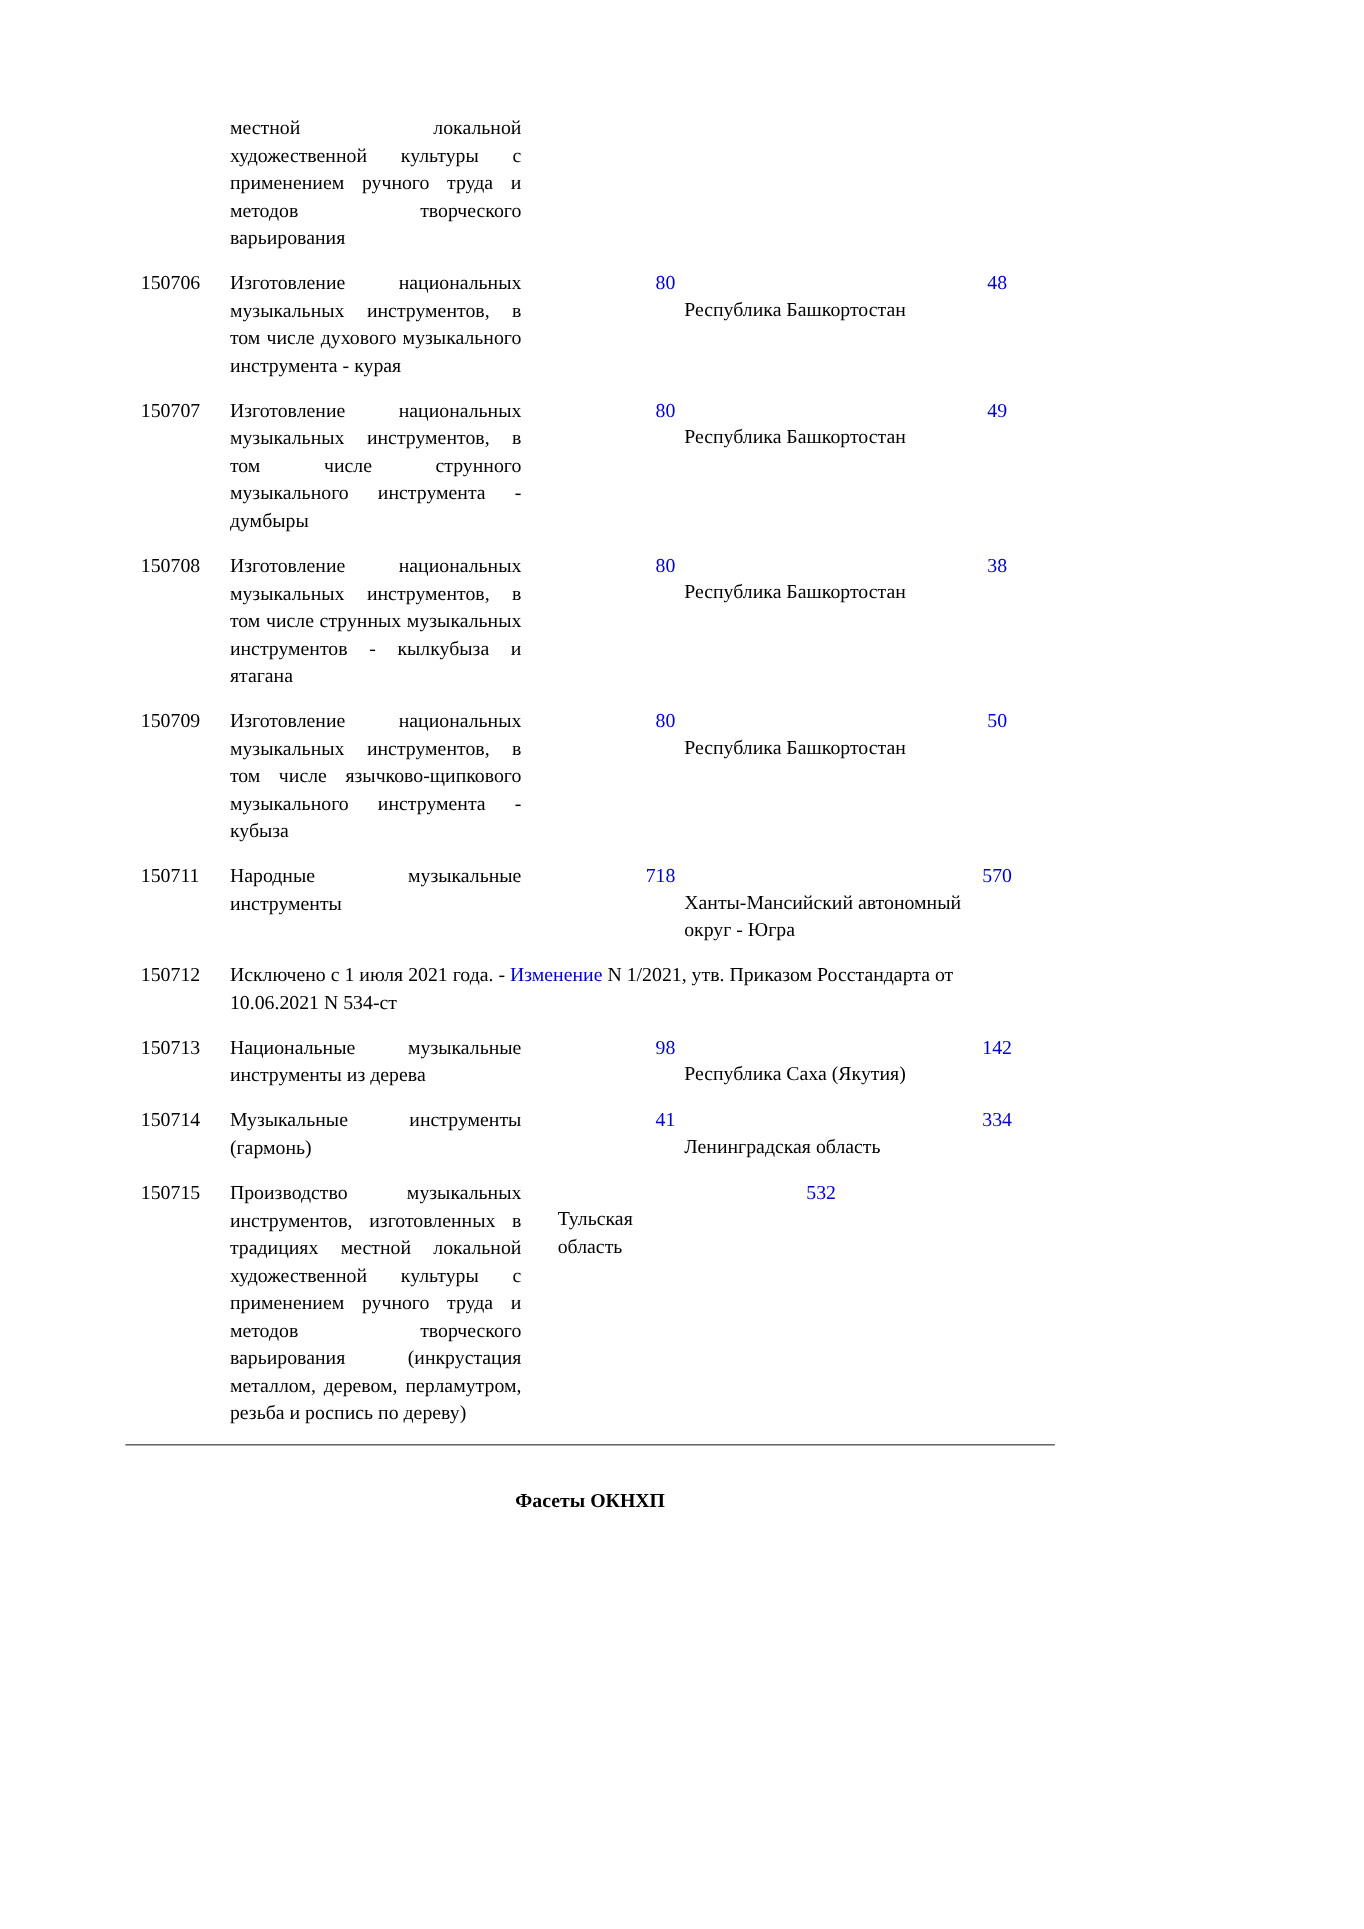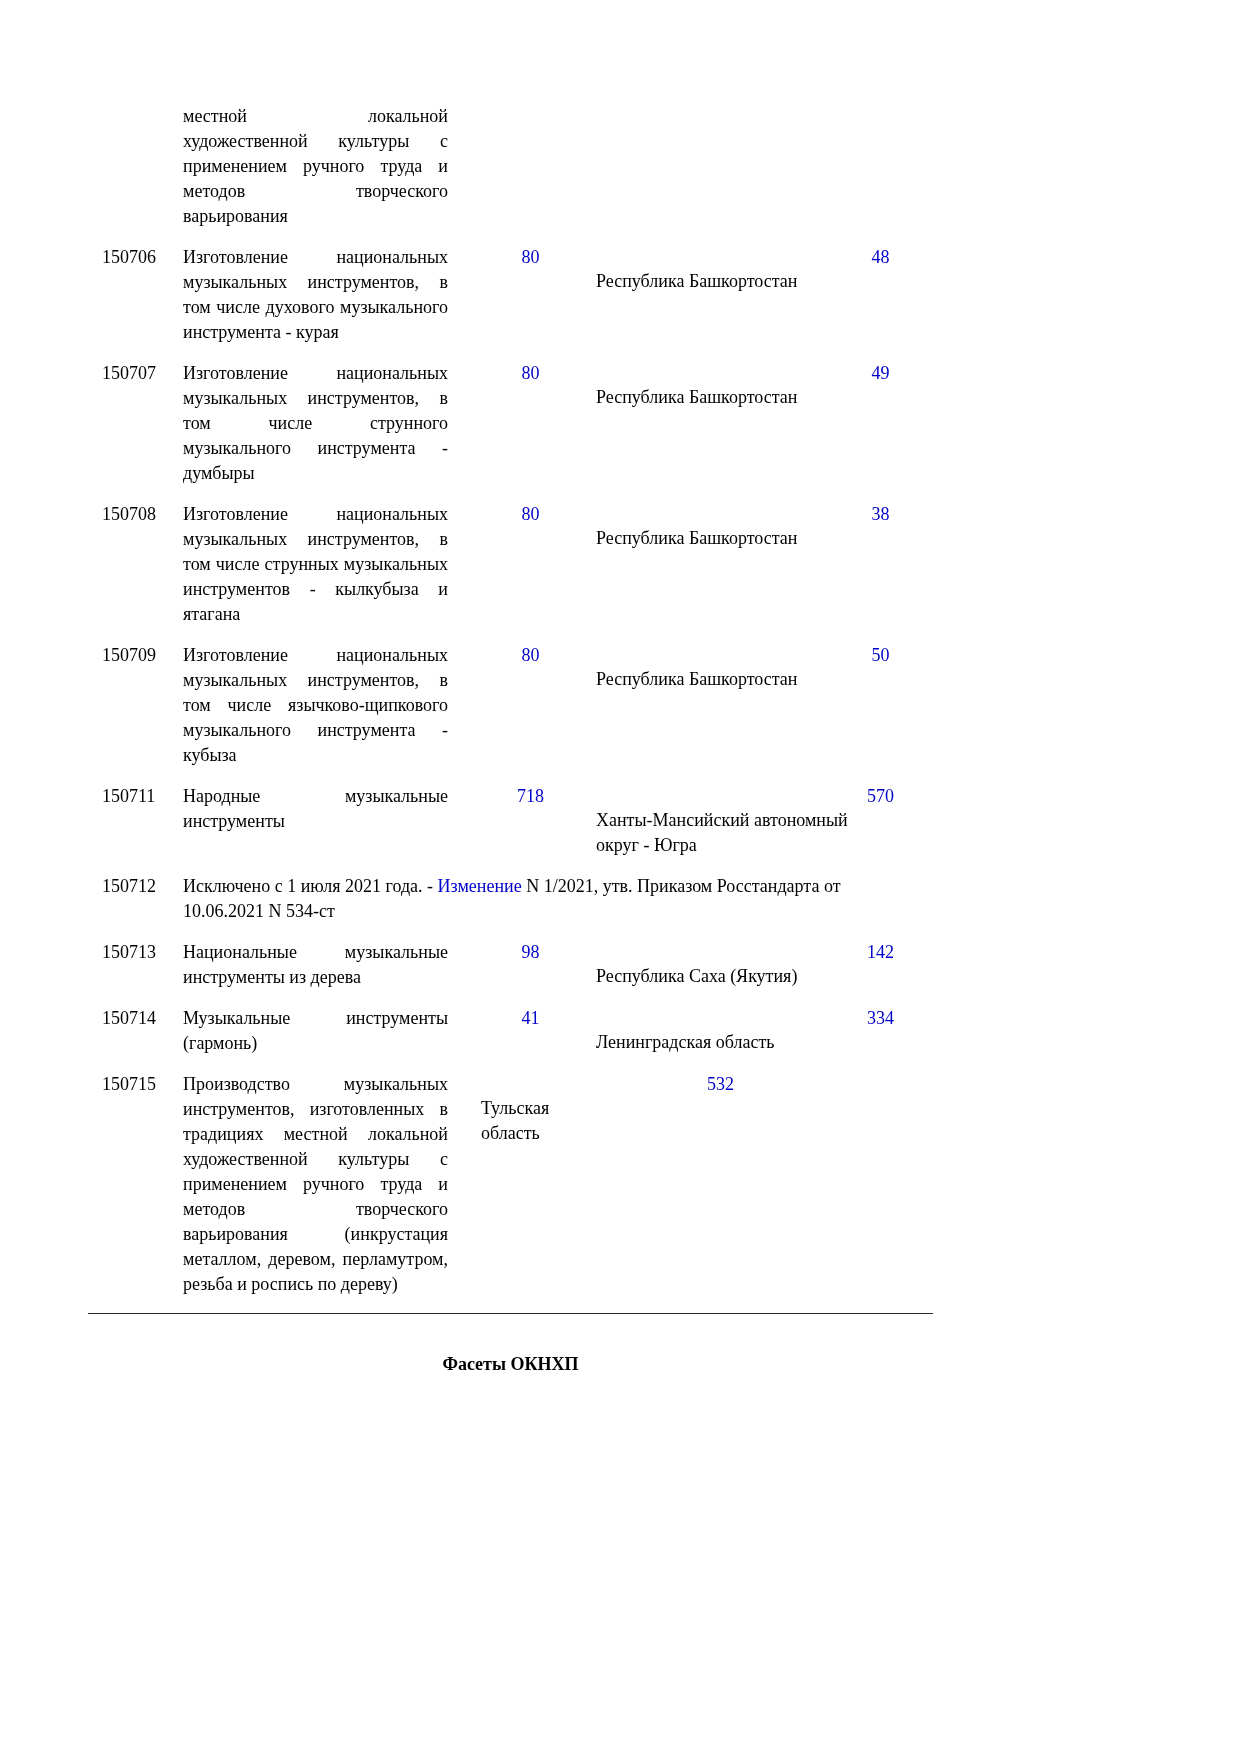--- a/index.html
+++ b/index.html
@@ -10,31 +10,31 @@
   }
   body {
     height: 1754px;
     font-family: "Liberation Serif", serif;
     font-size: 18px;
     line-height: 25px;
     color: var(--ink);
     overflow: hidden;
   }
   .content {
-    padding: 104px 0 0 88px;
+    padding: 104px 0 0 114px;
     width: 1240px;
   }
   .row {
     display: grid;
     grid-template-columns: 95px 290px 115px 265px 55px;
     margin-bottom: 16px;
   }
   .code { padding-left: 14px; white-space: nowrap; }
   .desc { text-align: justify; padding-right: 25px; }
-  .val1 { text-align: center; color: var(--blue); }
+  .val1 { text-align: right; color: var(--blue); }
   .region { padding-left: 8px; margin-top: 24px; }
   .val2 { text-align: center; color: var(--blue); }
   .row-excluded .desc-wide {
     grid-column: 2 / -1;
     max-width: 670px;
     text-align: left;
     padding-right: 0;
   }
   .link { color: var(--blue); cursor: pointer; }
   .divider {

